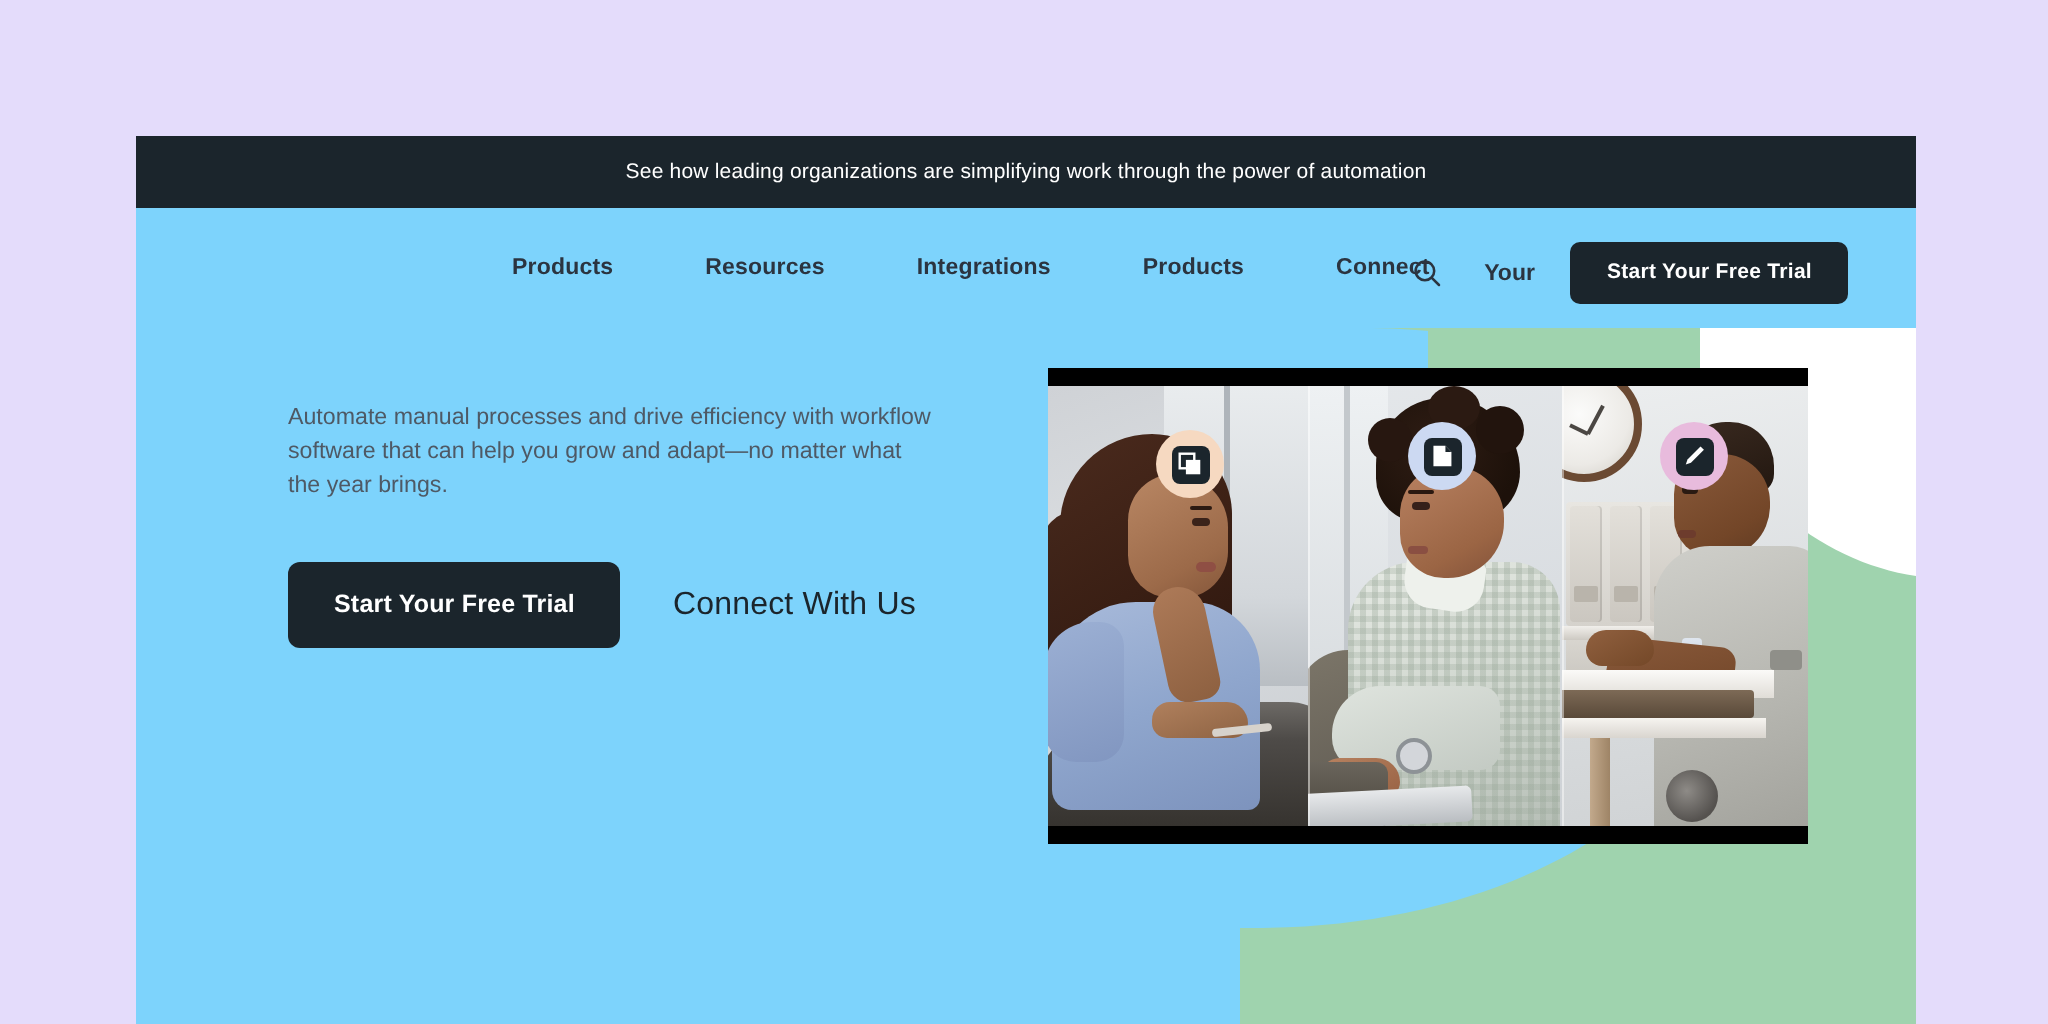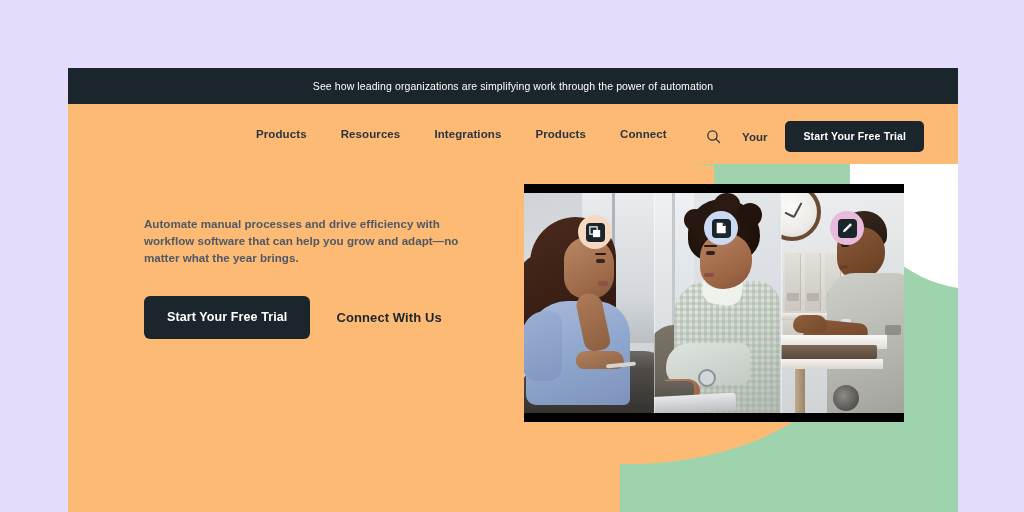--- a/index.html
+++ b/index.html
@@ -22,21 +22,21 @@
     width: 1024px;
     height: 512px;
   }
 
   #canvas {
     position: absolute;
     left: 68px;
     top: 68px;
     width: 890px;
     height: 444px;
-    background: #fdba74;
+    background: #7dd3fc;
     overflow: hidden;
   }
 
   
   #banner {
     position: absolute;
     left: 0;
     top: 0;
     width: 890px;
     height: 36px;
@@ -73,21 +73,21 @@
     top: 36px;
     width: 890px;
     height: 62px;
   }
 
   #nav-links {
     position: absolute;
     left: 188px;
     top: 24px;
     display: flex;
-    gap: 34px;
+    gap: 46px;
   }
 
   .nav-link {
     color: #2b3440;
     font-size: 11.5px;
     font-weight: bold;
     letter-spacing: 0.1px;
     white-space: nowrap;
     cursor: pointer;
   }
@@ -156,23 +156,21 @@
     font-weight: bold;
     line-height: 1.27;
     letter-spacing: -0.4px;
     max-width: 262px;
   }
 
   #subhead {
     color: #4e5965;
     font-size: 11.6px;
     line-height: 1.48;
-    margin-top: 15px;
     max-width: 322px;
-    font-weight: bold;
   }
 
   #hero-actions {
     margin-top: 30px;
     display: flex;
     align-items: center;
     gap: 26px;
   }
 
   #hero-primary-cta {
@@ -182,22 +180,22 @@
     font-weight: bold;
     letter-spacing: 0.1px;
     padding: 14px 23px 15px;
     border-radius: 6px;
     white-space: nowrap;
     cursor: pointer;
   }
 
   #hero-secondary-cta {
     color: #1b252c;
-    font-size: 13px;
-    font-weight: bold;
+    font-size: 16px;
+    font-weight: normal;
     letter-spacing: 0.1px;
     white-space: nowrap;
     cursor: pointer;
   }
 
   
   #collage {
     position: absolute;
     left: 456px;
     top: 116px;

